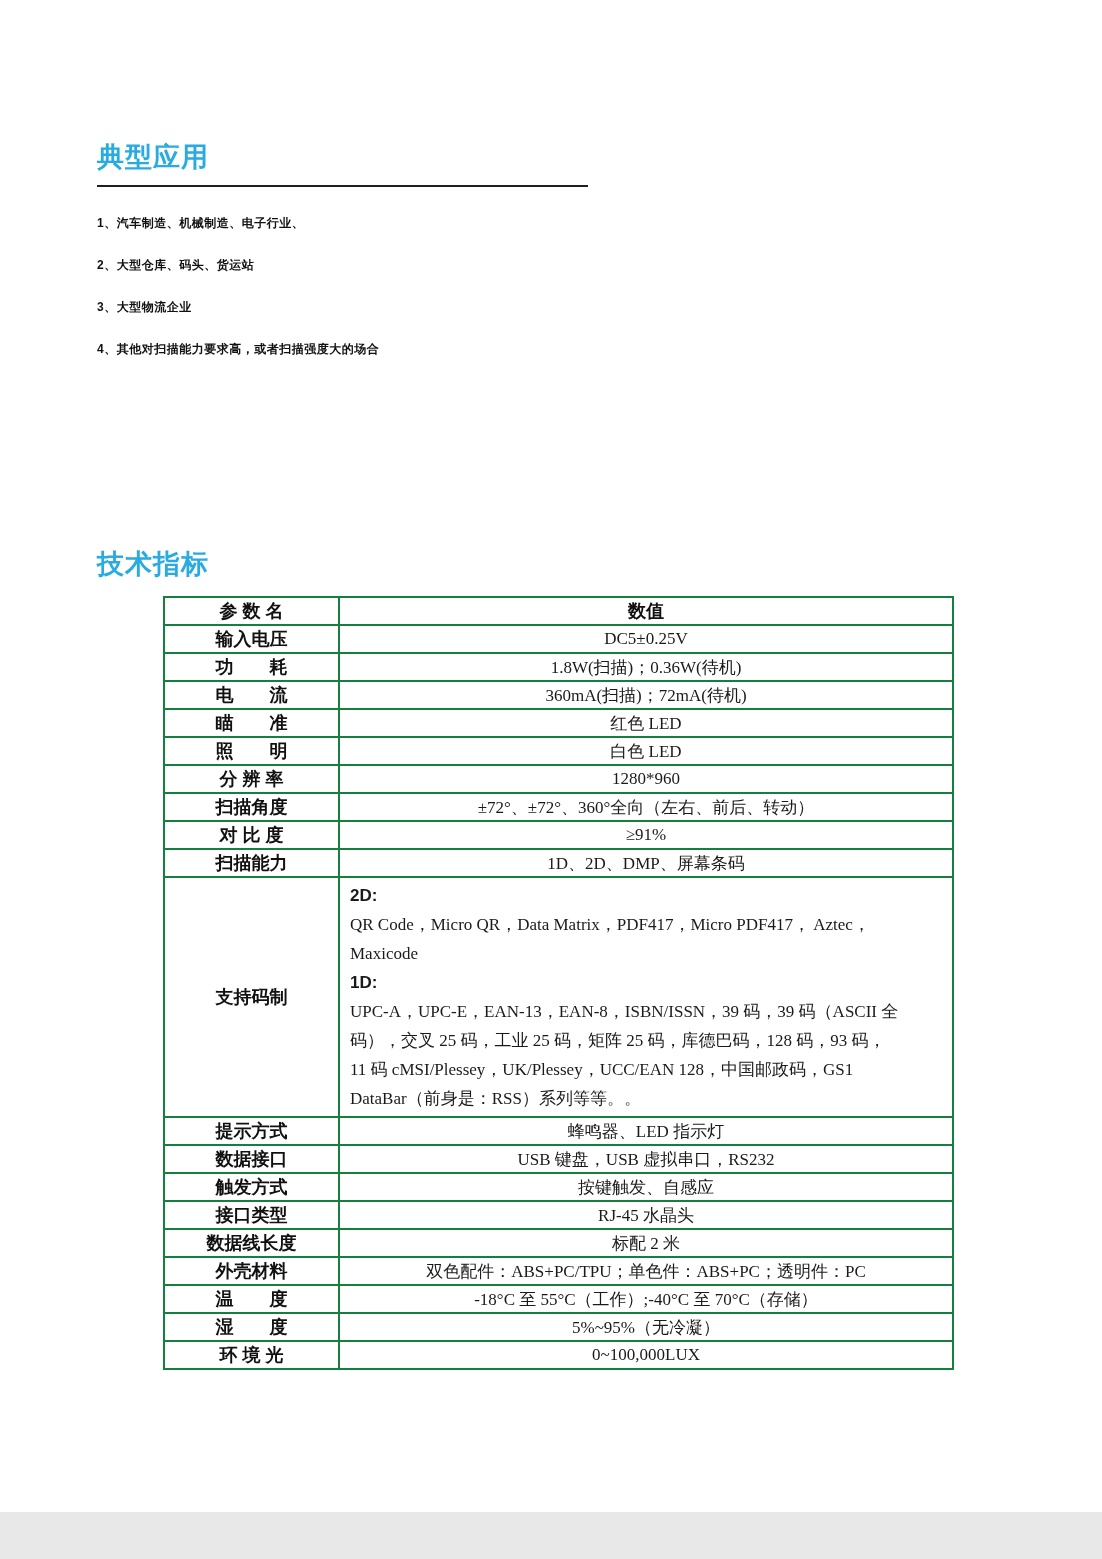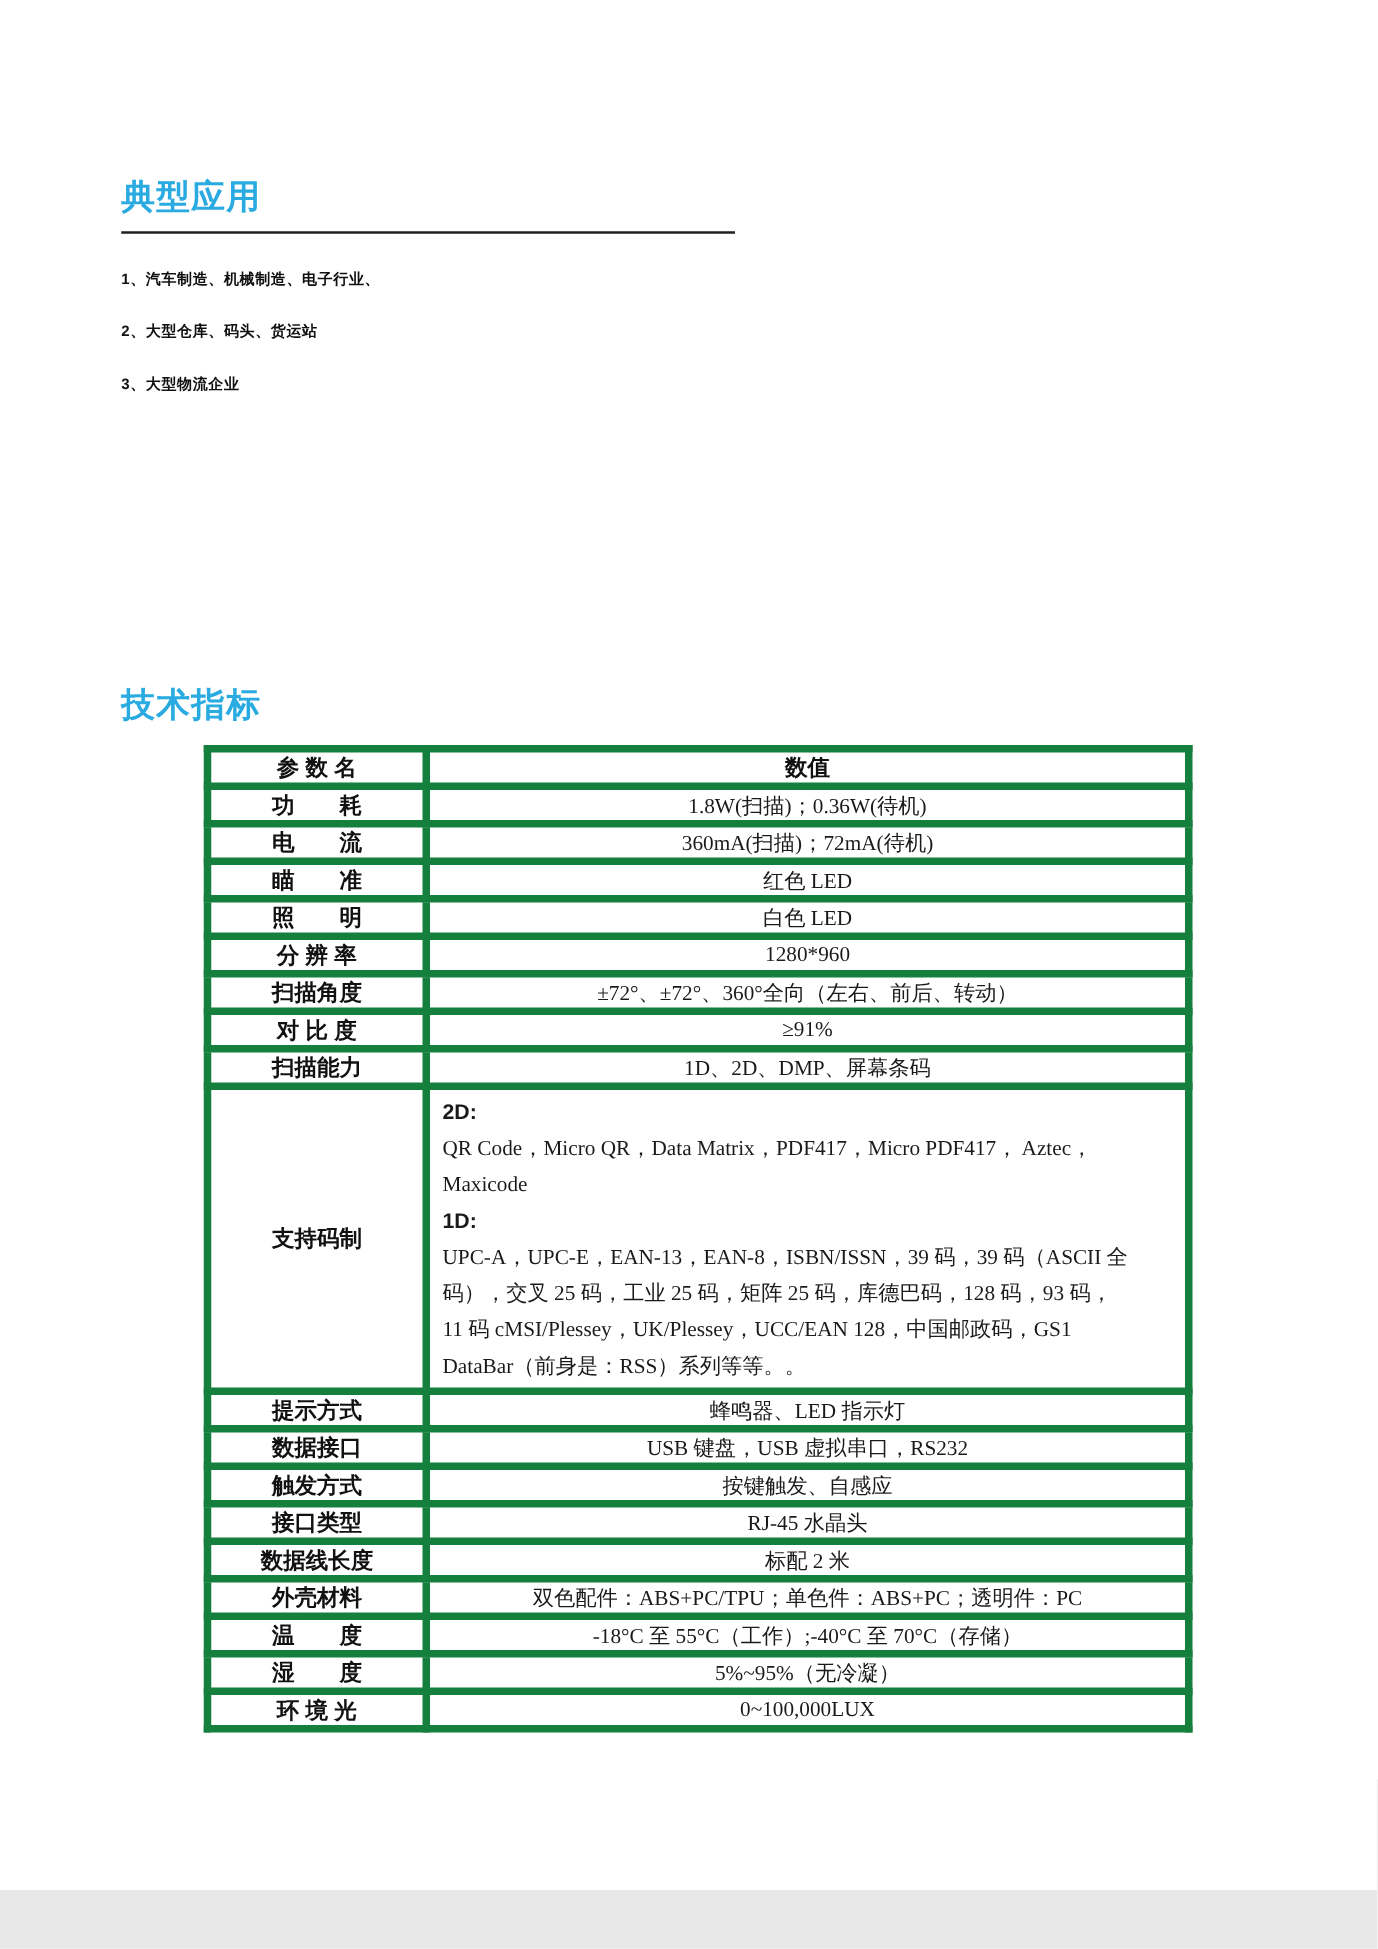--- a/index.html
+++ b/index.html
@@ -41,21 +41,21 @@
   table.spec-table {
     position: absolute;
     left: 163px;
     top: 596px;
     width: 791px;
     border-collapse: collapse;
     table-layout: fixed;
   }
   .spec-table col.c-param { width: 175px; }
   .spec-table td {
-    border: 6px solid #15803d;
+    border: 2px solid #15803d;
     height: 28px;
     vertical-align: middle;
     text-align: center;
     font-size: 17px;
     padding: 0 6px;
   }
   .spec-table td.param {
     font-weight: 700;
     font-size: 18px;
     color: #111111;
@@ -87,37 +87,42 @@
 
 <div class="page">
 
   <div class="sec-apps">
     <div class="section-title accent" style="color: rgb(41, 171, 226);">典型应用</div>
     <div class="title-rule"></div>
     <div class="app-list">
         <div class="app-item">1、汽车制造、机械制造、电子行业、</div>
         <div class="app-item">2、大型仓库、码头、货运站</div>
         <div class="app-item">3、大型物流企业</div>
+        <div class="app-item">4、其他对扫描能力要求高，或者扫描强度大的场合</div>
       </div>
   </div>
 
   <div class="sec-specs">
     <div class="section-title accent" style="color: rgb(41, 171, 226);">技术指标</div>
   </div>
 
   <table class="spec-table">
     <colgroup>
       <col class="c-param">
       <col class="c-value">
     </colgroup>
     <tbody>
       <tr class="head">
         <td class="param">参 数 名</td>
         <td class="value-head">数值</td>
       </tr>
+    <tr>
+          <td class="param">输入电压</td>
+          <td class="value">DC5±0.25V</td>
+        </tr>
         <tr>
           <td class="param">功　　耗</td>
           <td class="value">1.8W(扫描)；0.36W(待机)</td>
         </tr>
         <tr>
           <td class="param">电　　流</td>
           <td class="value">360mA(扫描)；72mA(待机)</td>
         </tr>
         <tr>
           <td class="param">瞄　　准</td>

